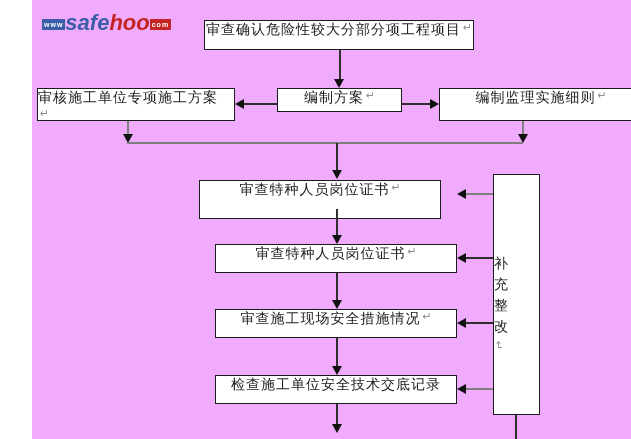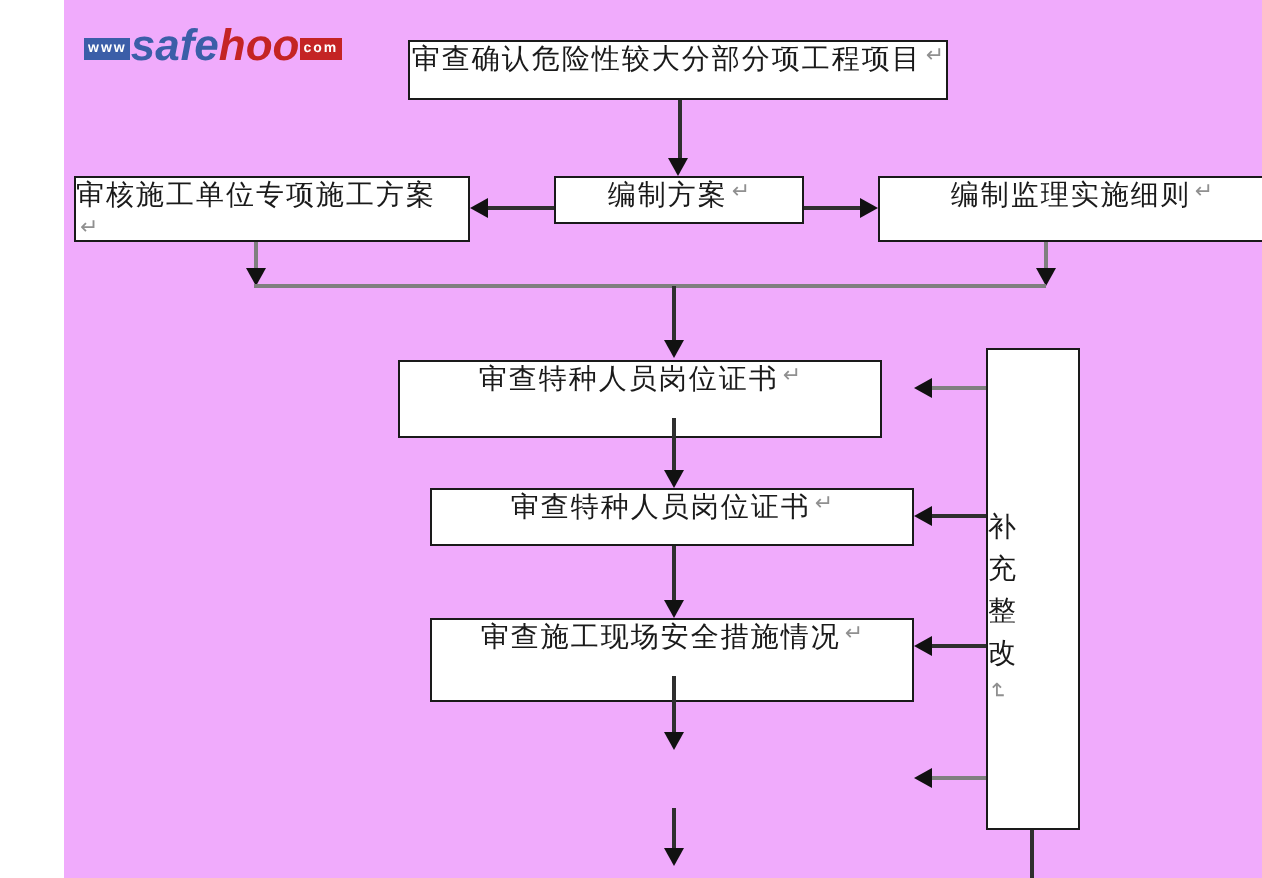--- a/index.html
+++ b/index.html
@@ -84,23 +84,26 @@
   <div class="ah ah-d" style="left:300px;top:170px;"></div>
 
   <div class="fbox" style="left:167px;top:180px;width:242px;height:39px;">
     <span>审查特种人员岗位证书</span>
     <span class="pm">↵</span>
   </div>
   <div class="fbox" style="left:183px;top:244px;width:242px;height:29px;">
     <span>审查特种人员岗位证书</span>
     <span class="pm">↵</span>
   </div>
-  <div class="fbox" style="left:183px;top:309px;width:242px;height:42px;">
+  <div class="fbox" style="left:183px;top:309px;width:242px;height:29px;">
     <span>审查施工现场安全措施情况</span>
     <span class="pm">↵</span>
+  </div>
+  <div class="fbox" style="left:183px;top:375px;width:242px;height:29px;">
+    <span>检查施工单位安全技术交底记录</span>
   </div>
 
   <div class="vl c-dark" style="left:304px;top:209px;height:27px;"></div>
   <div class="ah ah-d" style="left:300px;top:235px;"></div>
   <div class="vl c-dark" style="left:304px;top:273px;height:28px;"></div>
   <div class="ah ah-d" style="left:300px;top:300px;"></div>
   <div class="vl c-dark" style="left:304px;top:338px;height:29px;"></div>
   <div class="ah ah-d" style="left:300px;top:366px;"></div>
 
   <div class="vl c-dark" style="left:304px;top:404px;height:21px;"></div>

